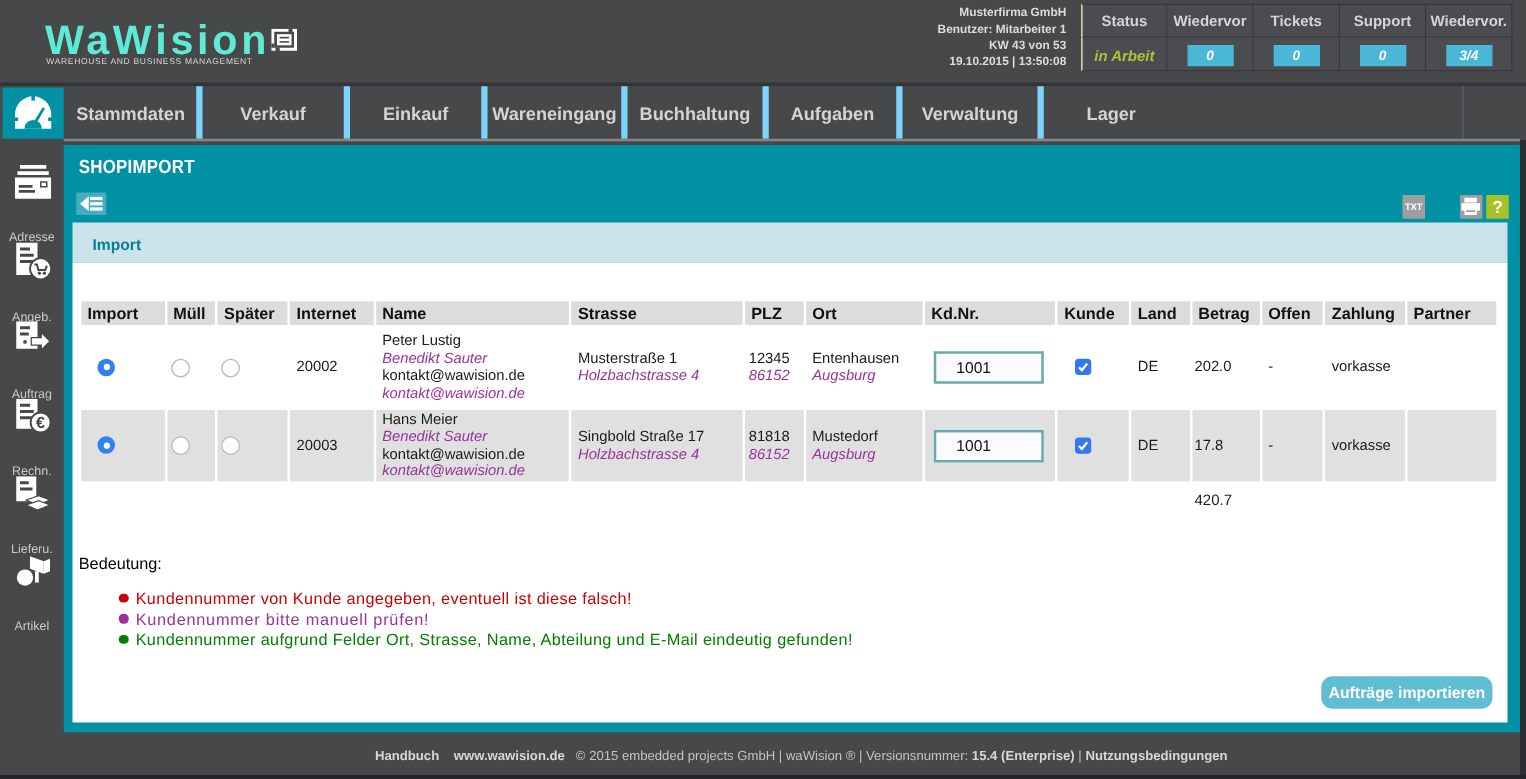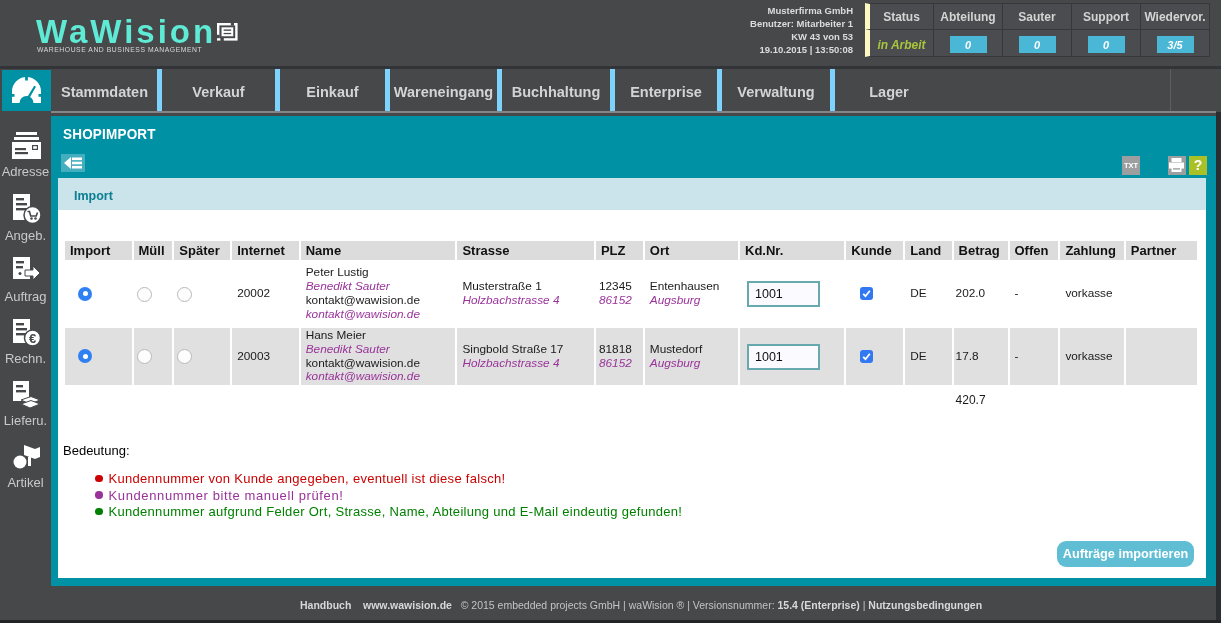--- a/index.html
+++ b/index.html
@@ -7,36 +7,36 @@
 .abs { position:absolute; }
 
 #header { position:absolute; left:0; top:0; width:1221px; height:66px; background:#47484a; }
 #logo { position:absolute; left:36px; top:13px; font-size:33px; font-weight:bold; color:#5eead4; letter-spacing:3px; }
 #tagline { position:absolute; left:37px; top:46px; font-size:6.8px; color:#d8d8d8; letter-spacing:0.55px; }
 #hright { position:absolute; right:368px; top:4px; width:240px; text-align:right; font-size:9.5px; font-weight:bold; color:#dcdcdc; line-height:13.1px; }
 
 #stattab { position:absolute; left:865px; top:3px; width:346px; height:58px; }
 #stattab .srow { display:flex; }
 #stattab .cell { width:69px; height:27px; background:#4b4c4f; border:1px solid #37383b; border-left:none; display:flex; align-items:center; justify-content:center; }
-#stattab .cell.first { border-left:5px solid #fef9c3; }
+#stattab .cell.first { border-left:1px solid #fef9c3; }
 #stattab .hc { font-size:12px; font-weight:bold; color:#d4d4d4; }
 #stattab .vrow .cell { border-top:none; padding-top:3px;font-style:italic; }
 .badge { width:37px; height:17px; background:#4ab7d6; color:#fff; font-size:11px; font-weight:bold; display:flex; align-items:center; justify-content:center; }
 .inarbeit { color:#a9c53d; font-size:12px; font-weight:bold; }
 
 #navline { position:absolute; left:0; top:66px; width:1221px; height:3px; background:#333437; }
 #nav { position:absolute; left:0; top:69px; width:1221px; height:43px; background:#47484a; }
 #home { position:absolute; left:2px; top:1px; width:49px; height:41px; background:#0191a5; }
 .navitem { position:absolute; top:0; height:42px; line-height:46px; text-align:center; font-size:14.5px; font-weight:bold; color:#d4d4d4; border-left:5px solid #7dd3fc; overflow:hidden; }
 .navitem.nb { border-left:none; }
 #navend { position:absolute; left:1170px; top:0; width:1px; height:43px; background:#5d5e61; }
 
 #sidebar { position:absolute; left:0; top:112px; width:51px; height:474px; background:#47484a; }
 .sbitem { position:absolute; left:0; width:51px; text-align:center; }
-.sbitem .lbl { margin-top:0; font-size:13px; color:#c9c9c9; }
+.sbitem .lbl { margin-top:20px; font-size:10px; color:#c9c9c9; }
 
 #content { position:absolute; left:51px; top:116px; width:1165px; height:470px; background:#0191a5; }
 #shoptitle { position:absolute; left:12px; top:8.5px; font-size:13.5px; font-weight:bold; color:#fff; letter-spacing:0.2px; transform:scaleY(1.13); transform-origin:top left; }
 #collbtn { position:absolute; left:10px; top:38px; width:24px; height:18px; background:#44aebf; }
 .topicon { position:absolute; top:40px; width:18px; height:18.5px; display:flex; align-items:center; justify-content:center; }
 #ic-txt { left:1051px; background:#9d9ea0; color:#fff; font-size:7.5px; font-weight:bold;margin-left:20px; }
 #ic-prn { left:1116.5px; background:#9d9ea0; }
 #ic-q { left:1138px; background:#a9c127; color:#fff; font-size:14px; font-weight:bold; }
 #importbar { position:absolute; left:7px; top:62px; width:1148px; height:32px; background:#cbe3ea; }
 #importbar span { position:absolute; left:16px; top:11px; font-size:12.5px; font-weight:bold; color:#0a7e92; }
@@ -46,21 +46,21 @@
 #tbl th { background:#dcdcdc; font-size:13px; font-weight:bold; color:#111; text-align:left; padding:0 2px 0 5px; height:19px; white-space:nowrap; overflow:hidden; }
 #tbl td { font-size:11.8px; color:#1a1a1a; padding:0 2px 0 5px; vertical-align:middle; line-height:13.9px; white-space:nowrap; overflow:hidden; }
 #tbl tr.r1 td { background:#fff; height:64px; }
 #tbl tr.r2 td { background:#e0e0e0; height:57px; }
 #tbl tr.r3 td { background:#fff; height:22px; font-size:12px; vertical-align:top; padding-top:7px; }
 .pu { color:#993399; font-style:italic; }
 .radio { display:inline-block; width:15px; height:15px; border-radius:50%; background:#fdfdfd; border:1.5px solid #b9b9b9; vertical-align:middle; margin-left:-2px; }
 .radio.sel { width:14px; height:14px; border:none; background:#2f80f2; position:relative; }
 .radio.sel::after { content:""; position:absolute; left:4.5px; top:4.5px; width:5px; height:5px; border-radius:50%; background:#fff; }
 .cbx { display:inline-block; width:13px; height:13px; border-radius:3px; background:#3178f2; vertical-align:middle; position:relative; }
-.kdin { width:73px; height:26px; margin-left:2px; border:2px solid #68a9b0; background:#fafaff; font-family:"Liberation Sans",sans-serif; font-size:12.5px; color:#111; padding-left:6px; }
+.kdin { width:88px; height:26px; margin-left:2px; border:2px solid #68a9b0; background:#fafaff; font-family:"Liberation Sans",sans-serif; font-size:12.5px; color:#111; padding-left:16px; }
 
 #bedeut { position:absolute; left:63px; top:443px; font-size:13px; color:#000; }
 .bullet { position:absolute; left:95px; font-size:13px; letter-spacing:0.3px; }
 .bullet .dot { display:inline-block; width:7.5px; height:7.5px; border-radius:50%; vertical-align:1px; margin-right:6px; }
 #impbtn { position:absolute; left:1057px; top:541px; width:137px; height:26px; background:#60bed4; border-radius:9px; color:#fff; font-size:12.7px; font-weight:bold; text-align:center; line-height:26px; }
 
 #footer { position:absolute; left:0; top:586px; width:1221px; height:34px; background:#47484a; color:#c3c3c3; font-size:10.5px; text-align:left; line-height:38px; padding-left:300px; }
 #footer b { color:#d8d8d8; }
 #botline { position:absolute; left:0; top:620px; width:1221px; height:3px; background:#232427; }
 #rstrip { position:absolute; left:1216px; top:112px; width:5px; height:508px; background:#2c2d30; }
@@ -75,40 +75,40 @@
     <rect x="5.6" y="5.4" width="9.6" height="6.8" fill="none" stroke="#fff" stroke-width="2.1"></rect>
     <rect x="5" y="7.8" width="10.8" height="2.1" fill="#fff"></rect>
     <rect x="13.8" y="0" width="3.2" height="2.6" fill="#47484a"></rect>
     <rect x="0" y="11.8" width="2.6" height="3.4" fill="#47484a"></rect>
     <rect x="3.4" y="15" width="3.4" height="3" fill="#47484a"></rect>
   </svg>
   <div id="hright">Musterfirma GmbH<br>Benutzer: Mitarbeiter 1<br>KW 43 von 53<br>19.10.2015 | 13:50:08</div>
   <div id="stattab">
     <div class="srow">
       <div class="cell first hc">Status</div>
-      <div class="cell hc">Abteilung</div>
-      <div class="cell hc">Sauter</div>
+      <div class="cell hc">Wiedervor</div>
+      <div class="cell hc">Tickets</div>
       <div class="cell hc">Support</div>
       <div class="cell hc">Wiedervor.</div>
     </div>
     <div class="srow vrow">
       <div class="cell first">
           <span class="inarbeit">in Arbeit</span>
         </div>
       <div class="cell">
           <span class="badge">0</span>
         </div>
       <div class="cell">
           <span class="badge">0</span>
         </div>
       <div class="cell">
           <span class="badge">0</span>
         </div>
       <div class="cell">
-          <span class="badge">3/5</span>
+          <span class="badge">3/4</span>
         </div>
     </div>
   </div>
 </div>
 <div id="navline"></div>
 <div style="position:absolute;left:51px;top:111.2px;width:1165px;height:1.8px;background:#85868a;z-index:5"></div>
 <div id="nav">
   <div id="home">
     <svg width="49" height="41" viewBox="0 0 49 41">
       <path d="M24.5 7 A 14.5 14.5 0 0 1 39 21.5 L39 33 L10 33 L10 21.5 A 14.5 14.5 0 0 1 24.5 7 Z" fill="#fff"></path>
@@ -117,21 +117,21 @@
       <rect x="36.5" y="24" width="5" height="2.8" fill="#0191a5"></rect>
       <polygon points="23.7,29.5 32.2,15.7 34.0,16.8 26.0,30.5" fill="#0191a5"></polygon>
       <path d="M17.5 33 A 7 7 0 0 1 31.5 33 Z" fill="#0191a5"></path>
     </svg>
   </div>
   <div class="navitem nb" style="left:52px;width:105px">Stammdaten</div>
   <div class="navitem" style="left:157px;width:118px">Verkauf</div>
   <div class="navitem" style="left:385px;width:112px">Wareneingang</div>
   <div class="navitem" style="left:275px;width:110px">Einkauf</div>
   <div class="navitem" style="left:497px;width:113px">Buchhaltung</div>
-  <div class="navitem" style="left:610px;width:107px">Enterprise</div>
+  <div class="navitem" style="left:610px;width:107px">Aufgaben</div>
   <div class="navitem" style="left:717px;width:113px">Verwaltung</div>
   <div class="navitem" style="left:830px;width:113px">Lager</div>
   <div id="navend"></div>
 </div>
 <div id="sidebar">
   <div class="sbitem" style="top:20px">
     <svg width="30" height="28" viewBox="0 0 30 28">
       <rect x="5" y="0" width="21" height="3" fill="#fff"></rect>
       <rect x="3" y="5" width="25" height="3" fill="#fff"></rect>
       <rect x="1" y="10" width="29" height="17" fill="#fff"></rect>

